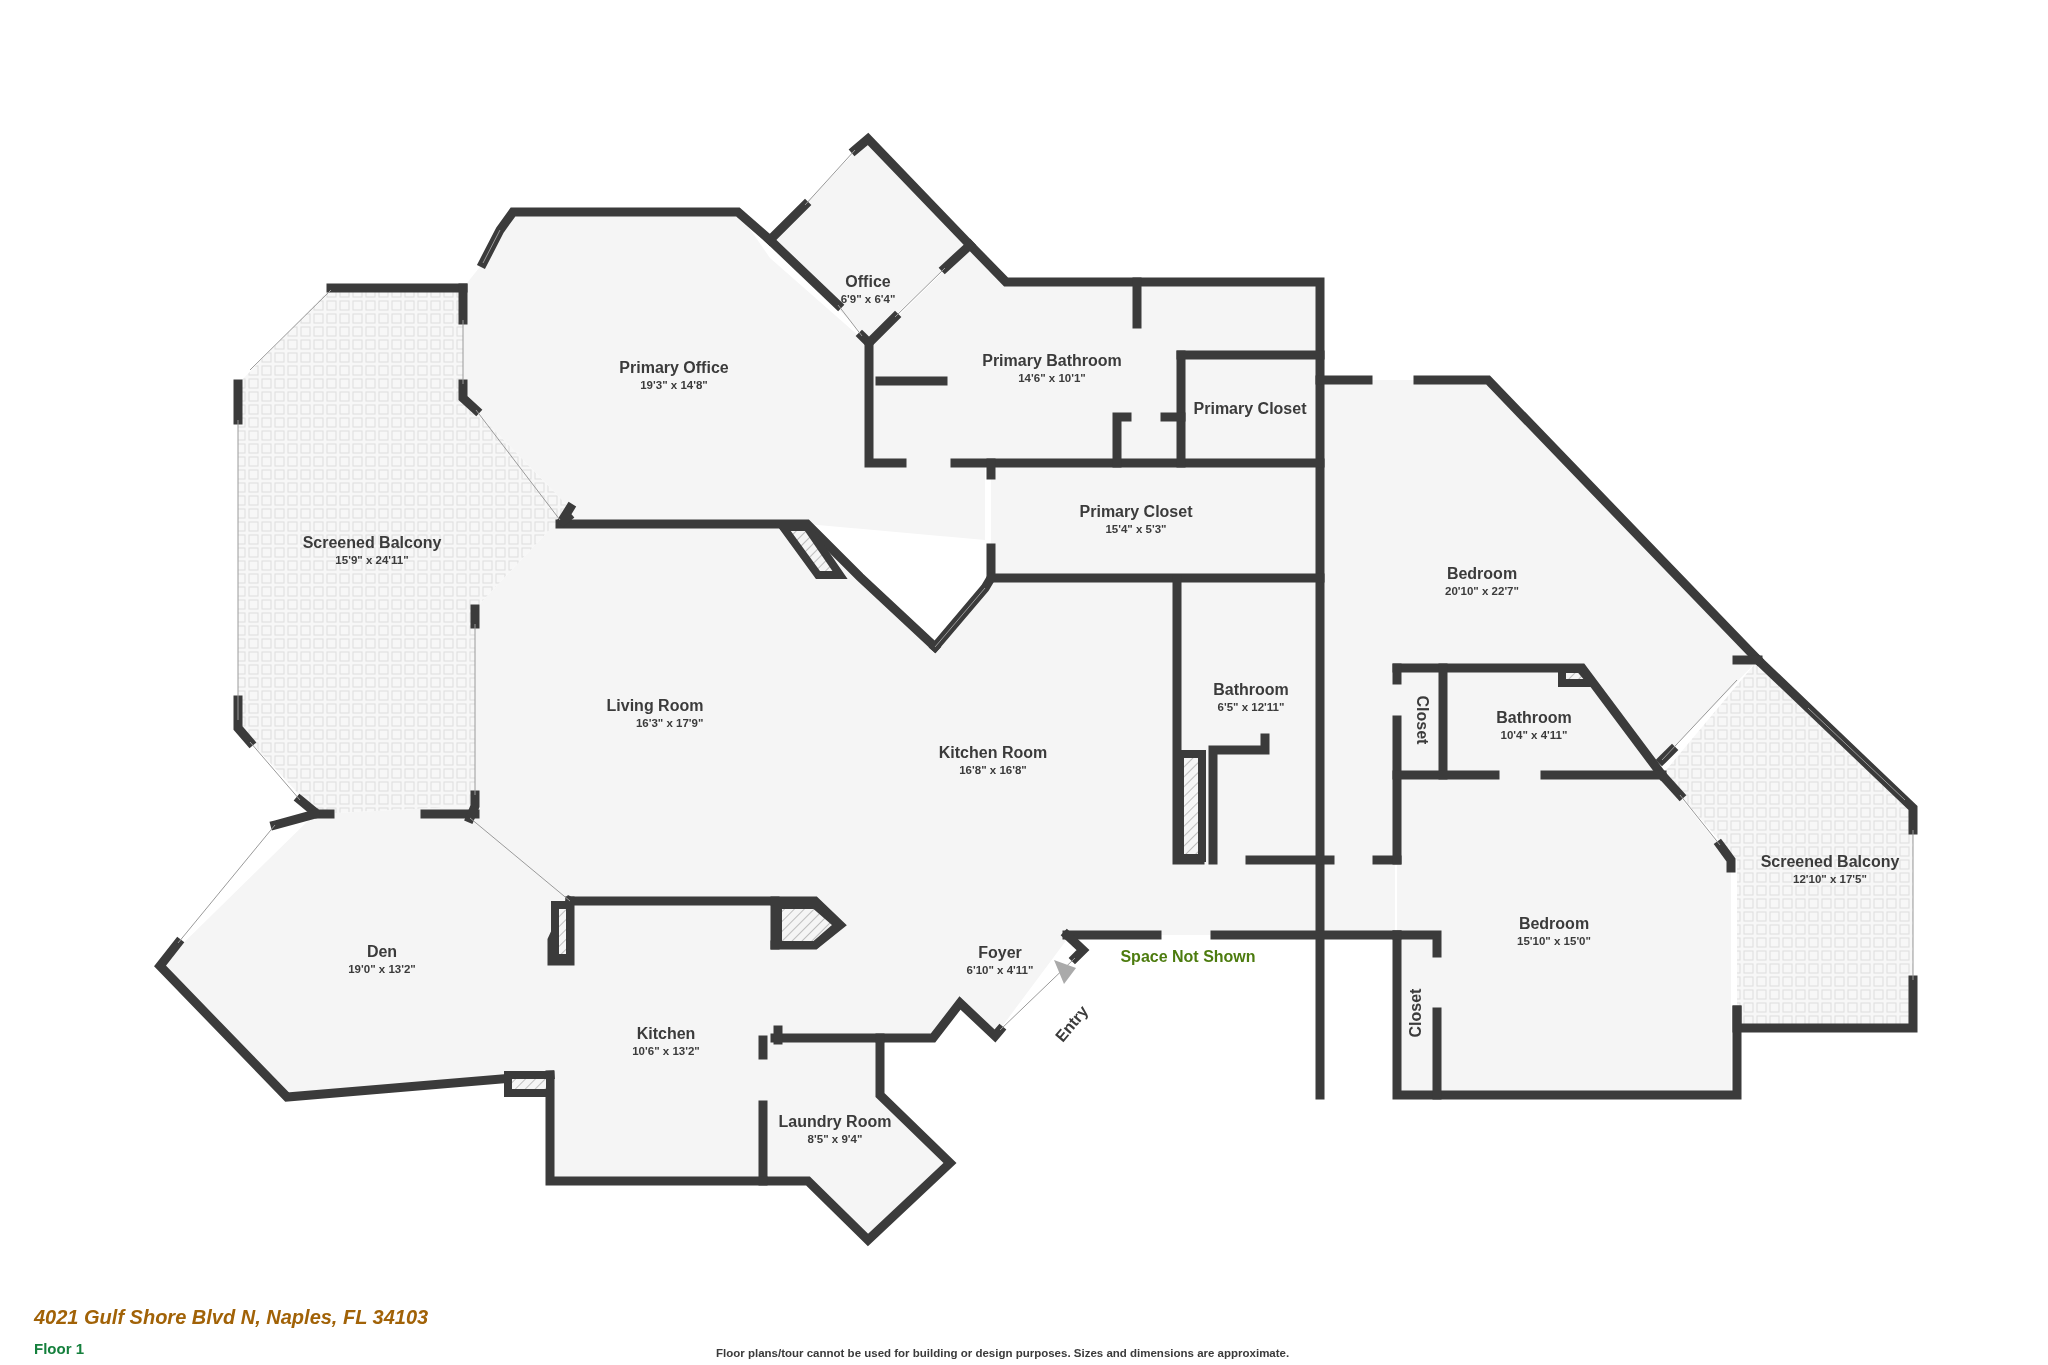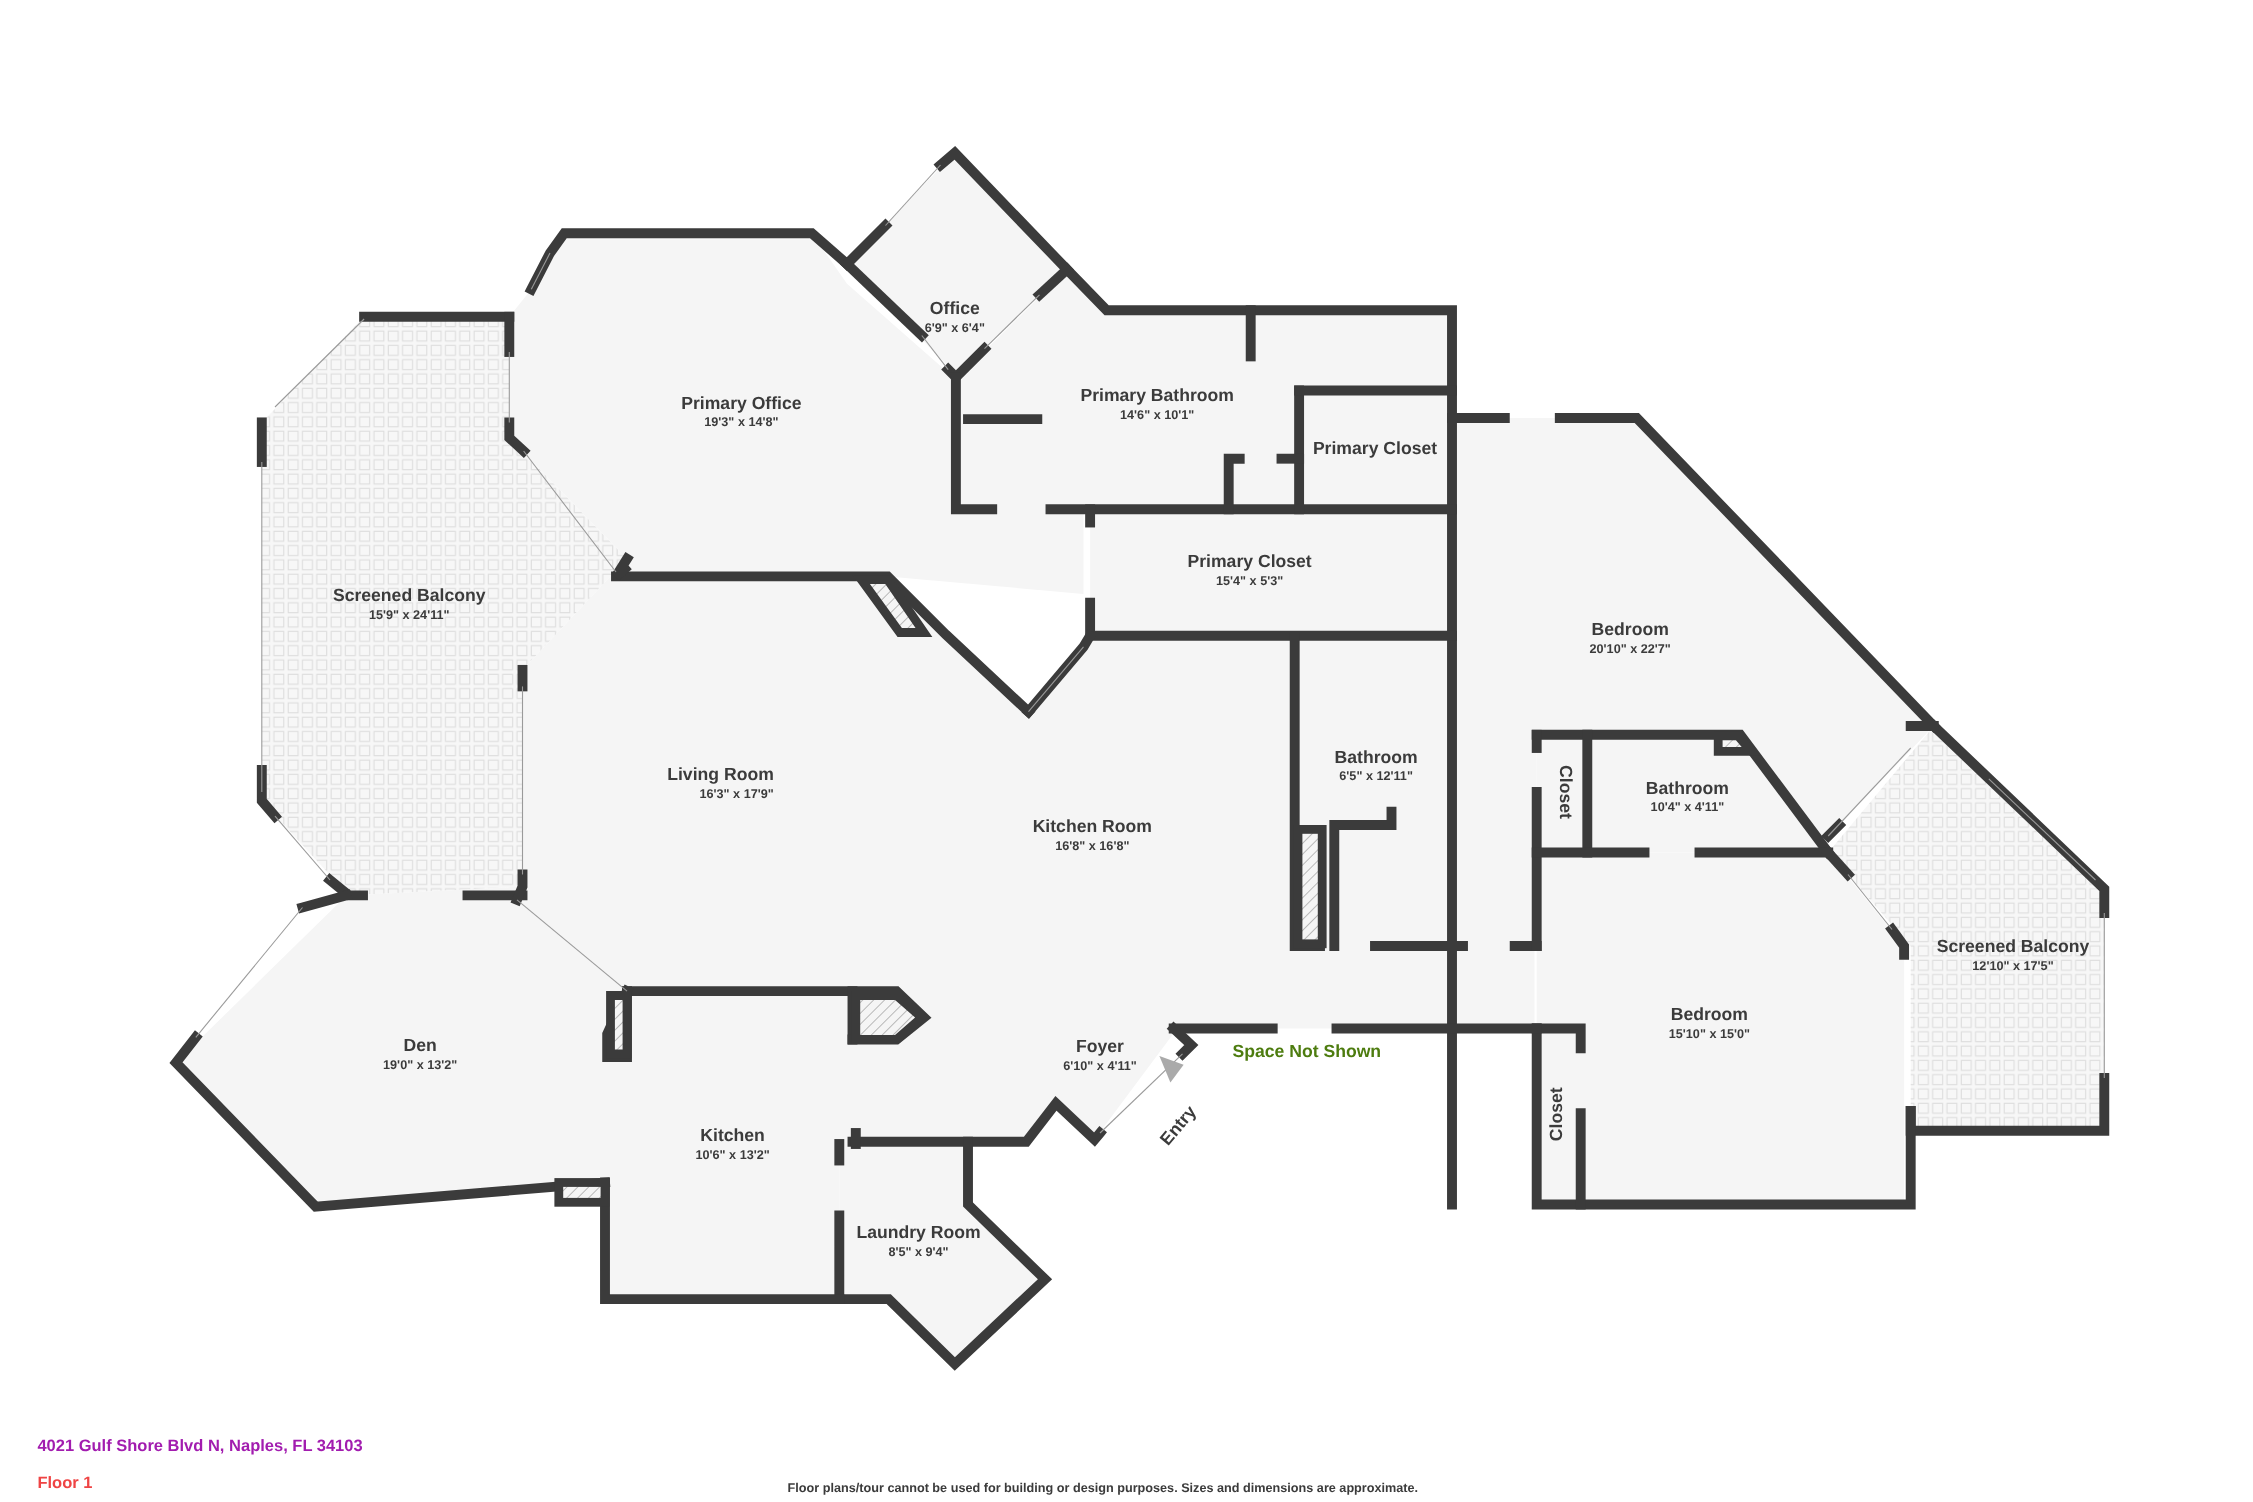--- a/index.html
+++ b/index.html
@@ -9,22 +9,22 @@
   .floor { fill:#f5f5f5; stroke:none; }
   .tile { fill:url(#tiles); stroke:none; }
   .winline { stroke:#9a9a9a; stroke-width:1; }
   .hatch { fill:url(#hatch); stroke:#3b3b3b; stroke-width:8; }
   .room-label { position:absolute; transform:translate(-50%, -50%); text-align:center; color:#3b3b3b; white-space:nowrap; }
   .room-name { font-weight:bold; font-size:16px; display:block; line-height:20px; }
   .room-dim { font-weight:bold; font-size:11.5px; display:block; line-height:15px; }
   .vert { transform:translate(-50%,-50%) rotate(90deg); }
   .vert-ccw { transform:translate(-50%,-50%) rotate(-90deg); }
   .entry-label { position:absolute; font-weight:bold; font-size:16px; color:#3b3b3b; transform:translate(-50%,-50%) rotate(-50deg); }
-  .footer-addr { position:absolute; left:34px; top:1306px; font-weight:bold; font-size:15px; color:#a21caf; }
-  .footer-floor { position:absolute; left:34px; top:1340px; font-weight:bold; font-size:15px; color:#ef4444; }
+  .footer-addr { position:absolute; left:34px; top:1306px; font-weight:bold; font-size:20px; color:#a16207;font-style:italic; }
+  .footer-floor { position:absolute; left:34px; top:1340px; font-weight:bold; font-size:15px; color:#15803d; }
   .footer-disc { position:absolute; left:716px; top:1347px; font-weight:bold; font-size:11.5px; color:#3b3b3b; }
   .space-label { position:absolute; font-weight:bold; font-size:16px; color:#4d7c0f; transform:translate(-50%,-50%); }
 </style>
 </head>
 <body>
 
 <svg id="plan" viewBox="0 0 2048 1365" xmlns="http://www.w3.org/2000/svg">
   <defs>
     <pattern id="tiles" width="13" height="13" patternUnits="userSpaceOnUse">
       <rect width="13" height="13" fill="#f7f7f7"></rect>

